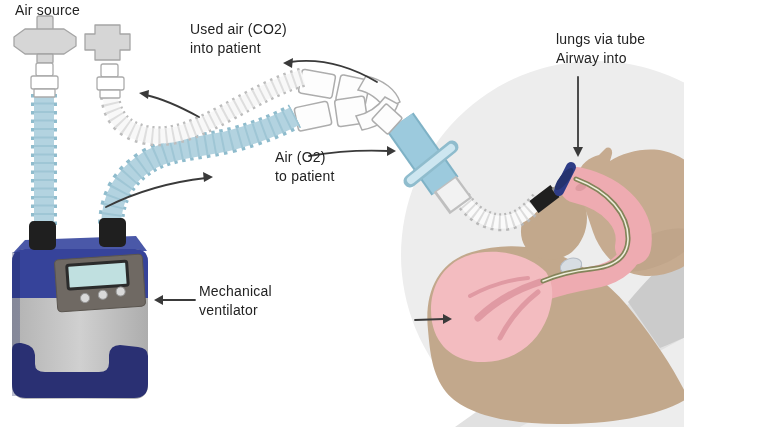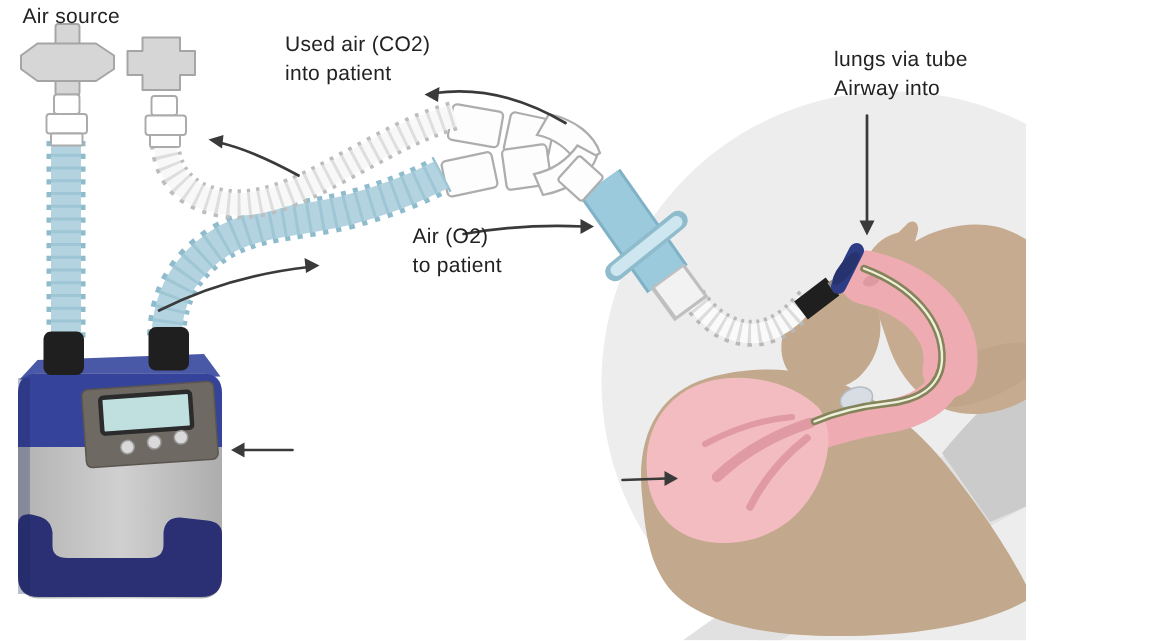--- a/index.html
+++ b/index.html
@@ -179,13 +179,17 @@
   <span>into patient</span>
 </div>
 <div class="lbl" style="left:237px;top:148px;margin-left:38px;">
   <span>Air (O2)</span>
   <span>to patient</span>
 </div>
 <div class="lbl" style="left:556px;top:30px;">
   <span>lungs via tube</span>
   <span>Airway into</span>
 </div>
+<div class="lbl" style="left:199px;top:282px;">
+  <span>Mechanical</span>
+  <span>ventilator</span>
+</div>
 </div>
 
 </body></html>

